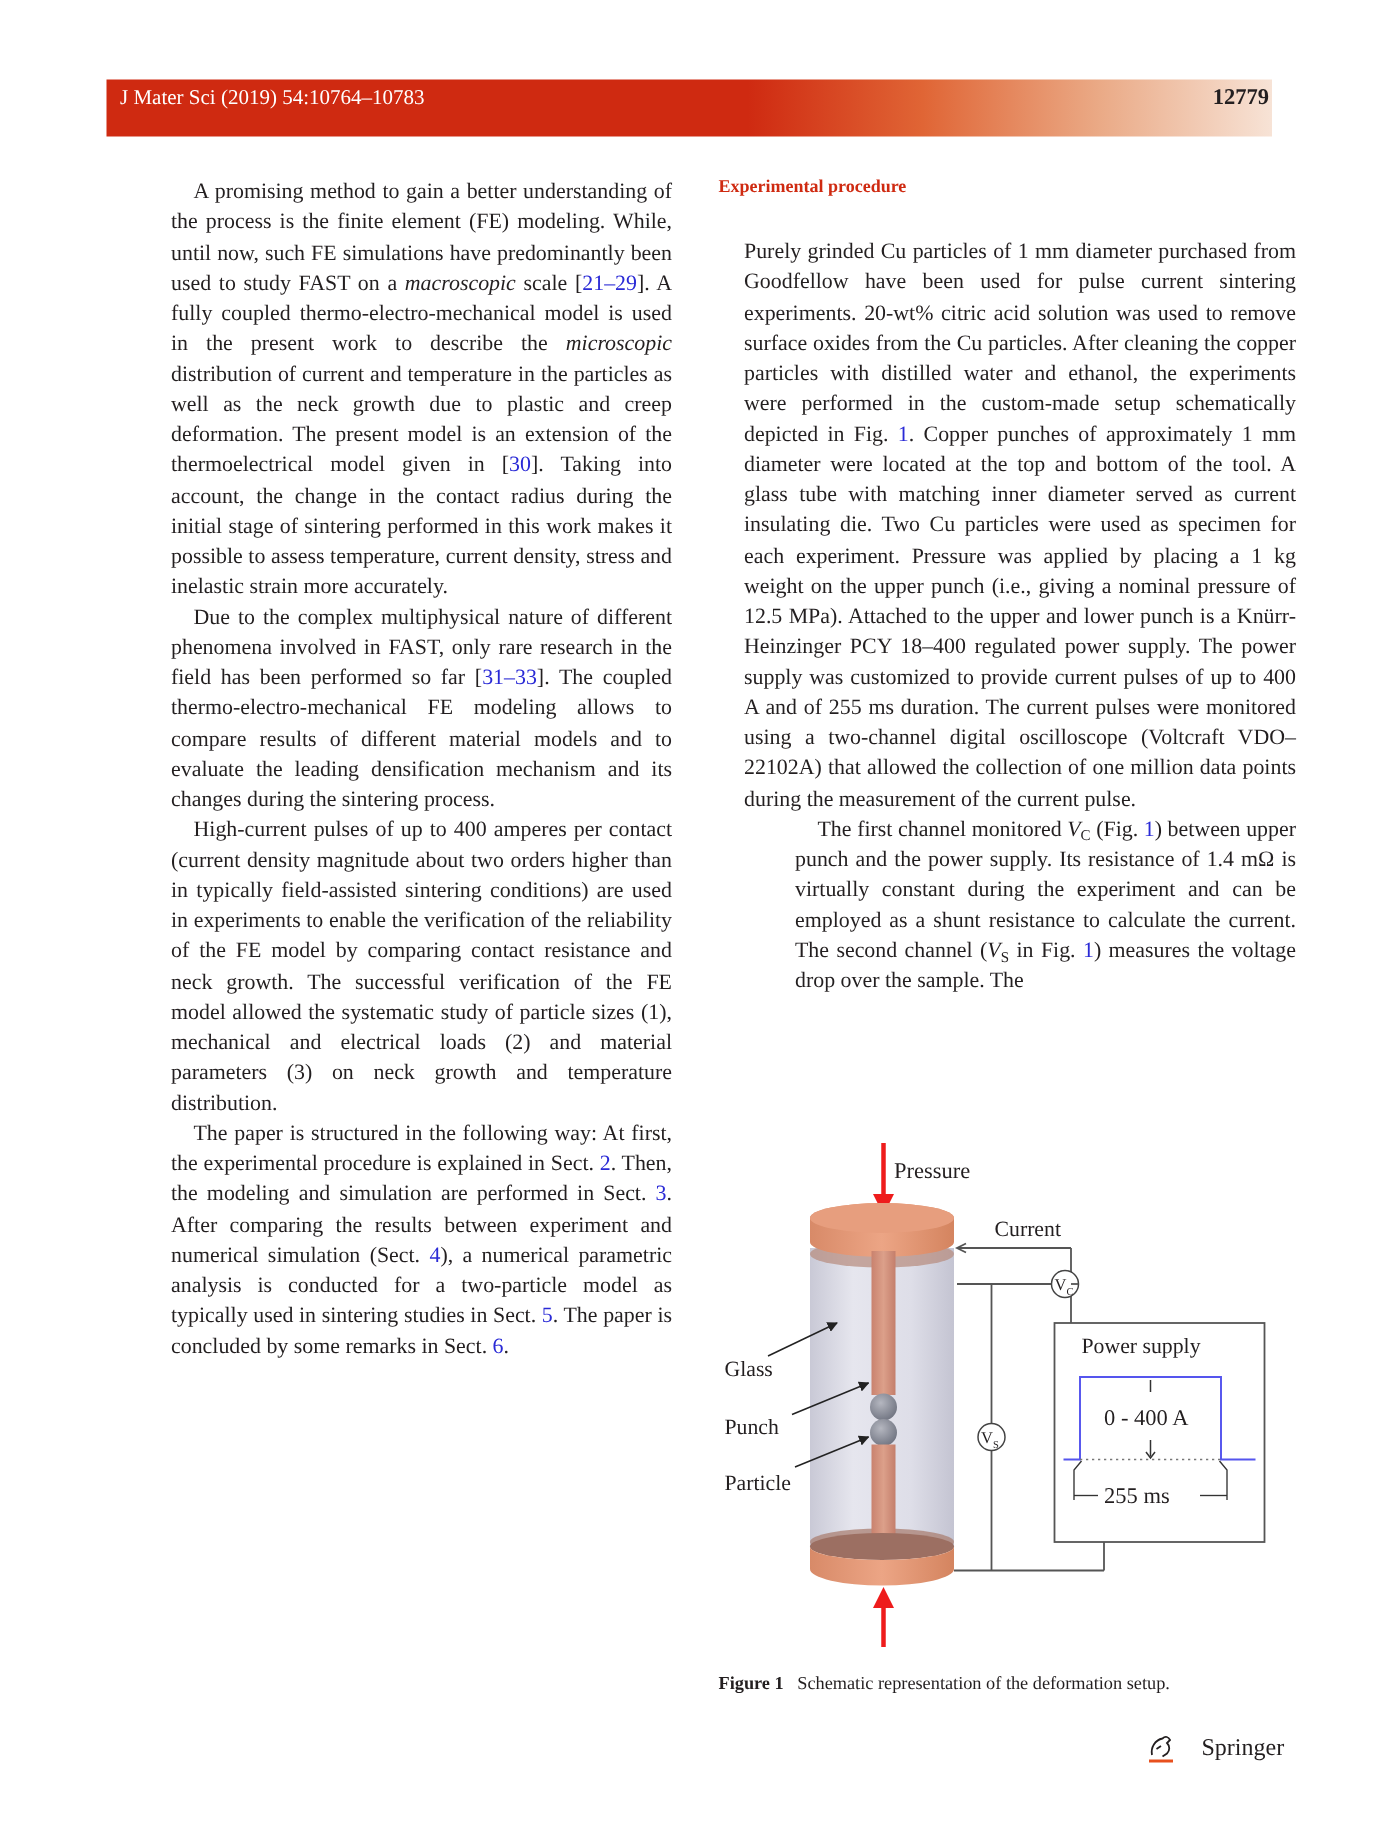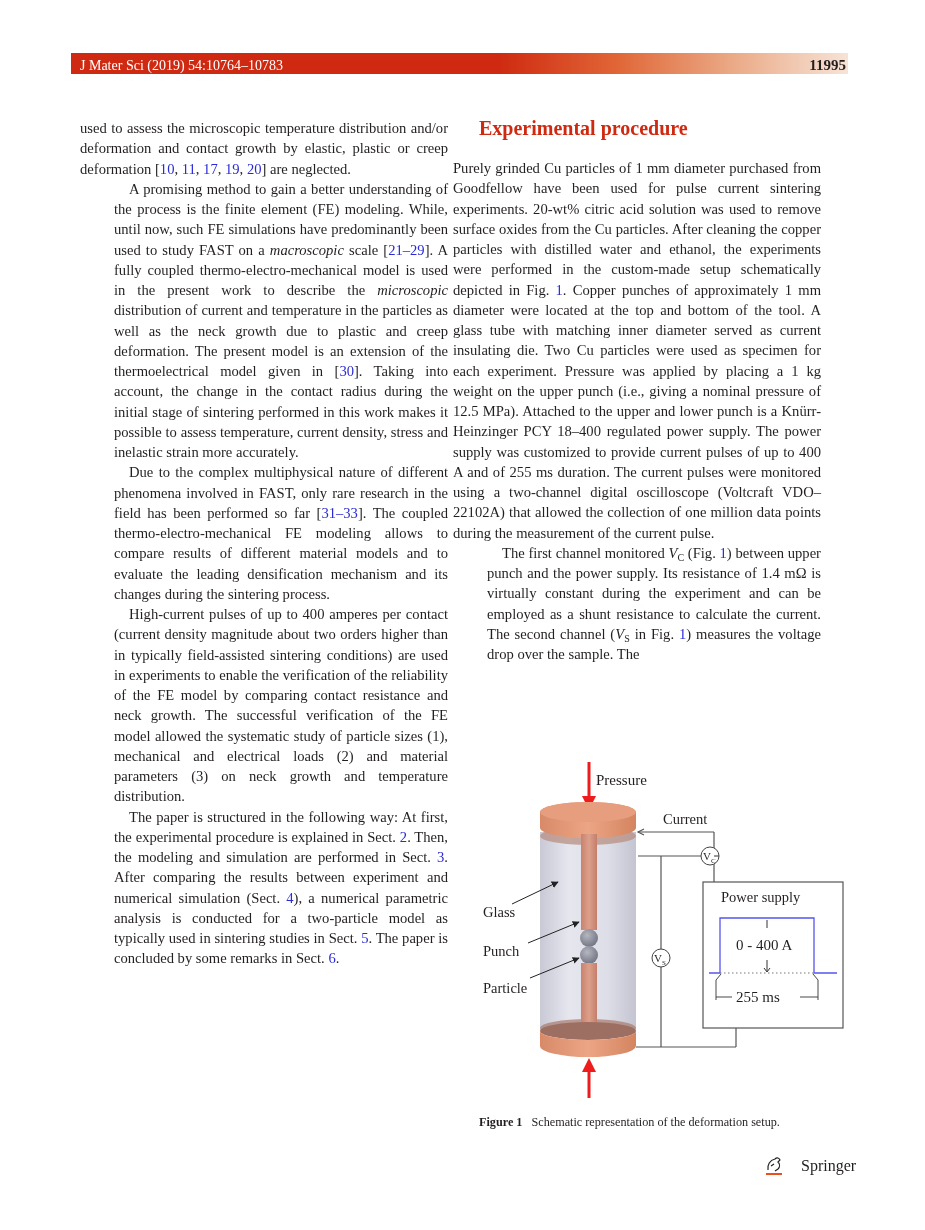--- a/index.html
+++ b/index.html
@@ -1,48 +1,47 @@
 <!DOCTYPE html>
 <html><head>
 <meta charset="utf-8">
 <style>
   html, body { margin: 0; padding: 0; background: #ffffff; }
   body { width: 925px; height: 1230px; position: relative; overflow: hidden;
          font-family: "Liberation Serif", "DejaVu Serif", serif; color: #231f20; }
-  .header-bar { position: absolute; left: 71px; top: 53px; width: 777px; height: 21px;
+  .header-bar { position: absolute; left: 71px; top: 53px; width: 777px; height: 38px;
     background: linear-gradient(90deg, #cf2a11 0%, #cf2a11 55%, #e06535 70%, #eaa985 85%, #f7e3d6 100%); }
   .header-journal { position: absolute; left: 9px; top: 5px; font-size: 14px; color: #ffffff; }
   .header-page { position: absolute; right: 2px; top: 4px; font-size: 15px; font-weight: bold; color: #231f20; }
 
   .col { position: absolute; width: 368px; font-size: 14.6px; line-height: 20.25px; text-align: justify; }
   .col-left { left: 80px; top: 118px; }
-  .col-right { left: 453px; top: 158px; }
+  .col-right { left: 496px; top: 158px; }
   .col p { margin: 0; }
   .col p.indent { text-indent: 15px; margin-left: 34px; }
   .ref { color: #2a2ad6; }
-  .sect-heading { position: absolute; left: 479px; top: 117px; font-size: 20px; font-weight: bold; color: #cf2a11; }
+  .sect-heading { position: absolute; left: 479px; top: 117px; font-size: 12px; font-weight: bold; color: #cf2a11; }
   sub { font-size: 10px; vertical-align: -3px; line-height: 0; }
 
   .figure { position: absolute; left: 478px; top: 760px; width: 390px; height: 340px; }
   .fig-caption { position: absolute; left: 479px; top: 1115px; font-size: 12.2px; }
   .fig-caption b { margin-right: 6px; }
 
   .springer { position: absolute; left: 763px; top: 1155px; display: flex; align-items: center; gap: 16px; }
   .springer-text { font-size: 16px; color: #231f20; }
 </style>
 </head>
 <body>
 
 <div class="header-bar">
   <span class="header-journal">J Mater Sci (2019) 54:10764–10783</span>
-  <span class="header-page">11995</span>
+  <span class="header-page">12779</span>
 </div>
 
 <div class="col col-left">
-  <p><span>used to assess the microscopic temperature distribution and/or deformation and contact growth by elastic, plastic or creep deformation [</span><a class="ref">10</a>, <a class="ref">11</a>, <a class="ref">17</a>, <a class="ref">19</a>, <a class="ref">20</a><span>] are neglected.</span></p>
   <p class="indent"><span>A promising method to gain a better understanding of the process is the finite element (FE) modeling. While, until now, such FE simulations have predominantly been used to study FAST on a </span><i>macroscopic</i><span> scale [</span><a class="ref">21–29</a><span>]. A fully coupled thermo-electro-mechanical model is used in the present work to describe the </span><i>microscopic</i><span> distribution of current and temperature in the particles as well as the neck growth due to plastic and creep deformation. The present model is an extension of the thermoelectrical model given in [</span><a class="ref">30</a><span>]. Taking into account, the change in the contact radius during the initial stage of sintering performed in this work makes it possible to assess temperature, current density, stress and inelastic strain more accurately.</span></p>
   <p class="indent"><span>Due to the complex multiphysical nature of different phenomena involved in FAST, only rare research in the field has been performed so far [</span><a class="ref">31–33</a><span>]. The coupled thermo-electro-mechanical FE modeling allows to compare results of different material models and to evaluate the leading densification mechanism and its changes during the sintering process.</span></p>
   <p class="indent">High-current pulses of up to 400 amperes per contact (current density magnitude about two orders higher than in typically field-assisted sintering conditions) are used in experiments to enable the verification of the reliability of the FE model by comparing contact resistance and neck growth. The successful verification of the FE model allowed the systematic study of particle sizes (1), mechanical and electrical loads (2) and material parameters (3) on neck growth and temperature distribution.</p>
   <p class="indent"><span>The paper is structured in the following way: At first, the experimental procedure is explained in Sect.&nbsp;</span><a class="ref">2</a><span>. Then, the modeling and simulation are performed in Sect.&nbsp;</span><a class="ref">3</a><span>. After comparing the results between experiment and numerical simulation (Sect.&nbsp;</span><a class="ref">4</a><span>), a numerical parametric analysis is conducted for a two-particle model as typically used in sintering studies in Sect.&nbsp;</span><a class="ref">5</a><span>. The paper is concluded by some remarks in Sect.&nbsp;</span><a class="ref">6</a><span>.</span></p>
 </div>
 
 <div class="sect-heading">Experimental procedure</div>
 <div class="col col-right">
   <p><span>Purely grinded Cu particles of 1 mm diameter purchased from Goodfellow have been used for pulse current sintering experiments. 20-wt% citric acid solution was used to remove surface oxides from the Cu particles. After cleaning the copper particles with distilled water and ethanol, the experiments were performed in the custom-made setup schematically depicted in Fig.&nbsp;</span><a class="ref">1</a><span>. Copper punches of approximately 1 mm diameter were located at the top and bottom of the tool. A glass tube with matching inner diameter served as current insulating die. Two Cu particles were used as specimen for each experiment. Pressure was applied by placing a 1 kg weight on the upper punch (i.e., giving a nominal pressure of 12.5 MPa). Attached to the upper and lower punch is a Knürr-Heinzinger PCY 18–400 regulated power supply. The power supply was customized to provide current pulses of up to 400 A and of 255 ms duration. The current pulses were monitored using a two-channel digital oscilloscope (Voltcraft VDO–22102A) that allowed the collection of one million data points during the measurement of the current pulse.</span></p>
   <p class="indent"><span>The first channel monitored </span><i>V</i><sub>C</sub><span> (Fig.&nbsp;</span><a class="ref">1</a><span>) between upper punch and the power supply. Its resistance of 1.4 mΩ is virtually constant during the experiment and can be employed as a shunt resistance to calculate the current. The second channel (</span><i>V</i><sub>S</sub><span> in Fig.&nbsp;</span><a class="ref">1</a><span>) measures the voltage drop over the sample. The</span></p>

